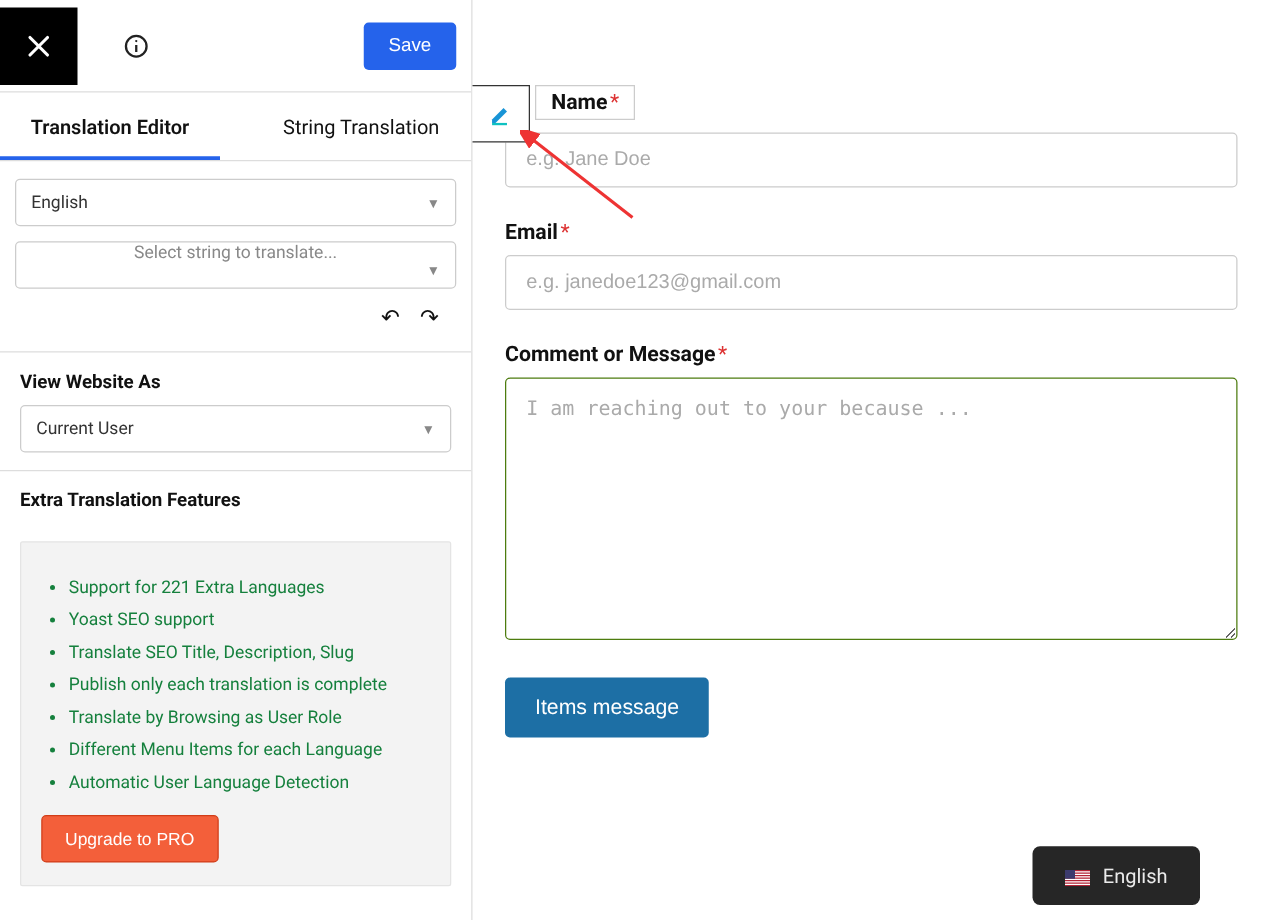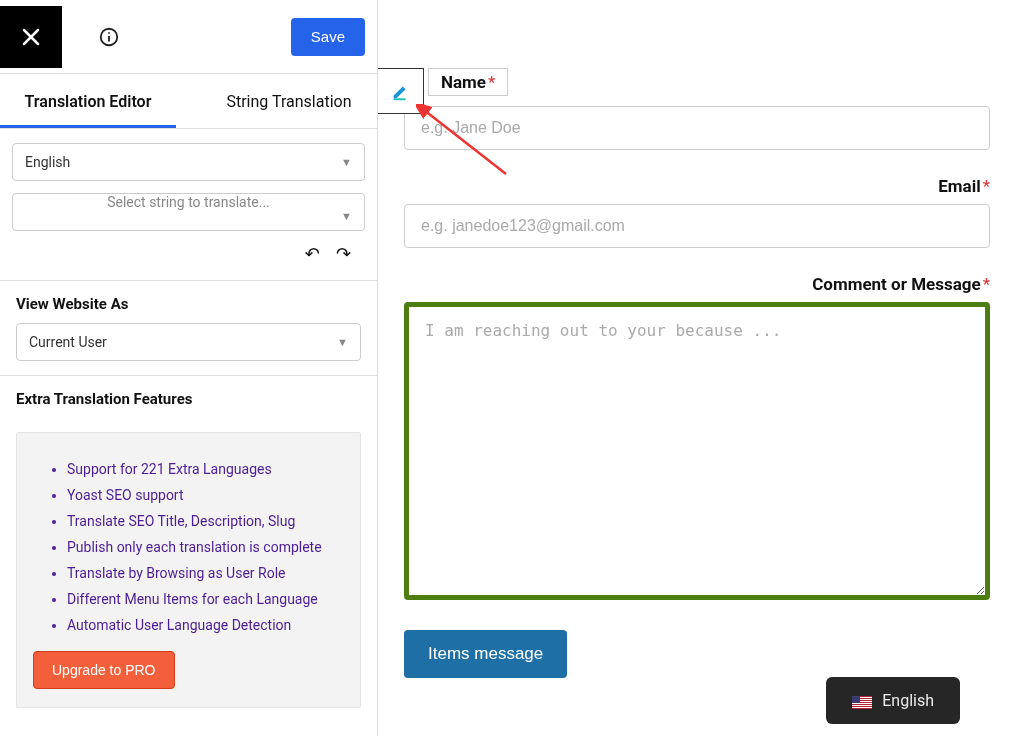--- a/index.html
+++ b/index.html
@@ -19,27 +19,27 @@
   .select-box { width:100%; border:1px solid #ccc; border-radius:4px; height:38px; display:flex; align-items:center; padding:0 12px; font-size:14px; color:#333; cursor:pointer; position:relative; }
   .select-box.light { color:#888; }
   .select-box .caret { margin-left:auto; color:#888; font-size:11px; }
   .select-box + .select-box { margin-top:12px;flex-direction:column; }
   .nav-arrows { display:flex; justify-content:flex-end; gap:16px; padding:12px 14px 2px; }
   .nav-arrows span { cursor:pointer; font-size:18px; display:inline-block;}
   .section { padding:14px 16px; }
   .section h3 { font-size:15px; font-weight:700; margin-bottom:10px; }
   .extra { background:#f3f3f3; border:1px solid #e4e4e4; border-radius:2px; padding:18px 16px 18px; margin:0 16px; }
   .extra ul { list-style:disc; margin:4px 0 18px 18px; }
-  .extra li { font-size:14px; margin:10px 16px; color:#4c1d95; }
+  .extra li { font-size:14px; margin:10px 4px; color:#15803d; }
   .upgrade { background:#f35f3a; color:#fff; border:1px solid #d13d18; border-radius:4px; padding:10px 18px; font-size:14px; cursor:pointer; }
   .main { flex:1; padding:74px 34px 0 26px; position:relative; }
-  .field-label { font-weight:700; font-size:17px; margin-bottom:8px;text-align:right; }
+  .field-label { font-weight:700; font-size:17px; margin-bottom:8px; }
   .req { color:#d33; font-weight:400; margin-left:2px; }
   .text-input { width:100%; border:1px solid #ccc; border-radius:4px; height:44px; padding:0 16px; font-size:16px; margin-bottom:26px; }
-  .text-area { width:100%; border:5px solid #4d7c0f; border-radius:4px; height:298px; padding:14px 16px; font-size:16px; resize:both; margin-bottom:26px; }
+  .text-area { width:100%; border:1px solid #4d7c0f; border-radius:4px; height:210px; padding:14px 16px; font-size:16px; resize:both; margin-bottom:26px; }
   .text-input::placeholder, .text-area::placeholder { color:#aaa; }
   .send-btn { background:#1d6fa5; color:#fff; border:none; border-radius:4px; padding:14px 24px; font-size:17px; cursor:pointer; }
   .name-label-box { position:absolute; top:68px; left:428px; background:#fff; border:1px solid #ccc; padding:3px 12px; display:flex; align-items:center; }
   .edit-handle { position:absolute; top:68px; left:378px; width:46px; height:46px; border:1px solid #333; border-left:none; display:flex; align-items:center; justify-content:center; background:#fff; }
   .edit-handle svg { width:22px; height:22px; }
   .arrow-anno { position:absolute; top:104px; left:416px; pointer-events:none;}
   .lang-widget { position:absolute; bottom:12px; right:64px; background:#262626; color:#eaeaea; border-radius:6px; padding:14px 26px; font-size:16px; display:flex; align-items:center; gap:10px; cursor:pointer;}
   .flag { width:20px; height:13px; position:relative; display:inline-block; }
   .flag .fbg { width:100%; height:100%; }
 </style>

